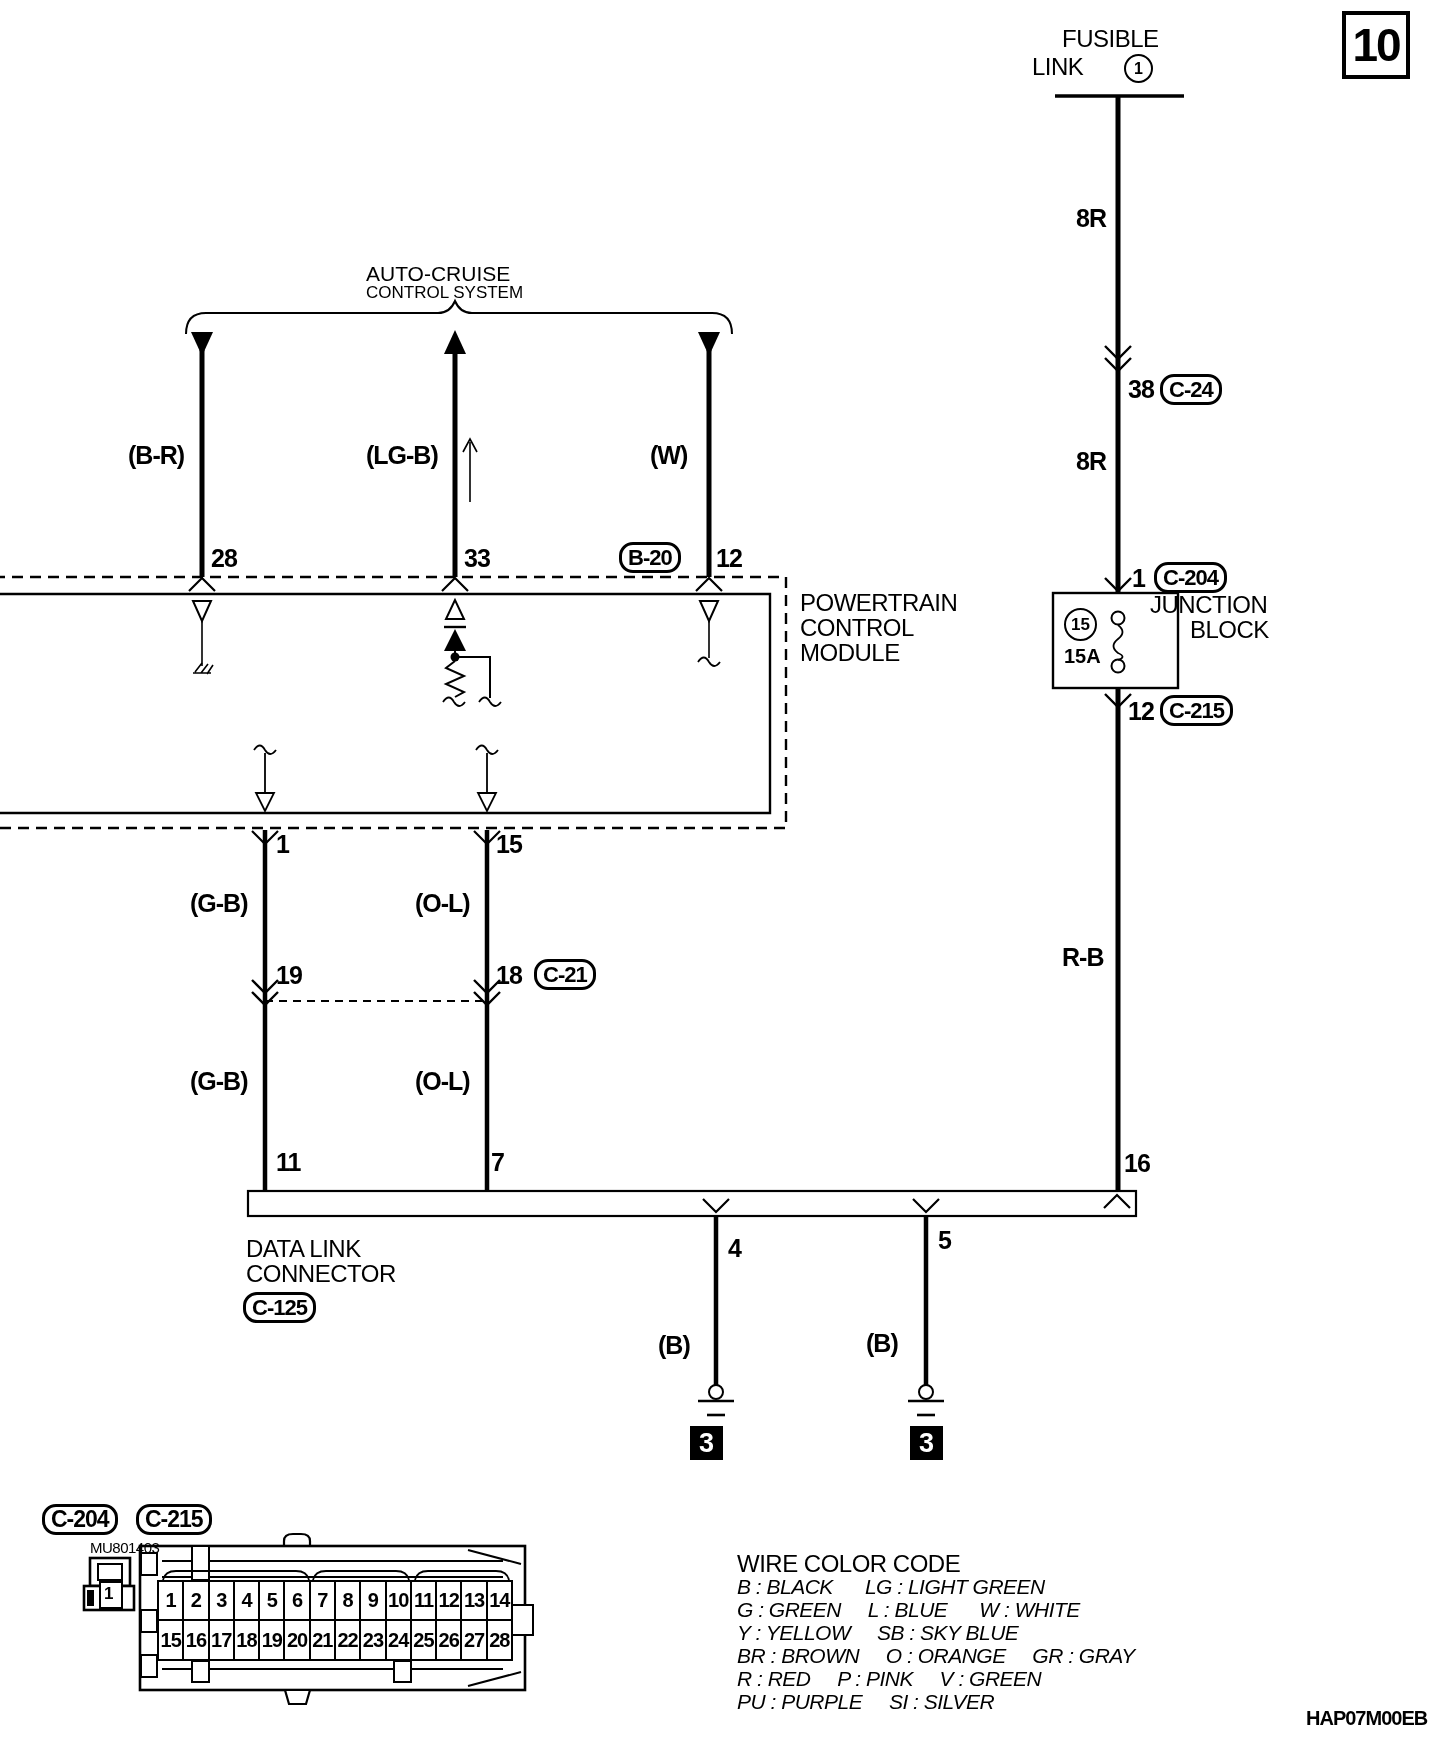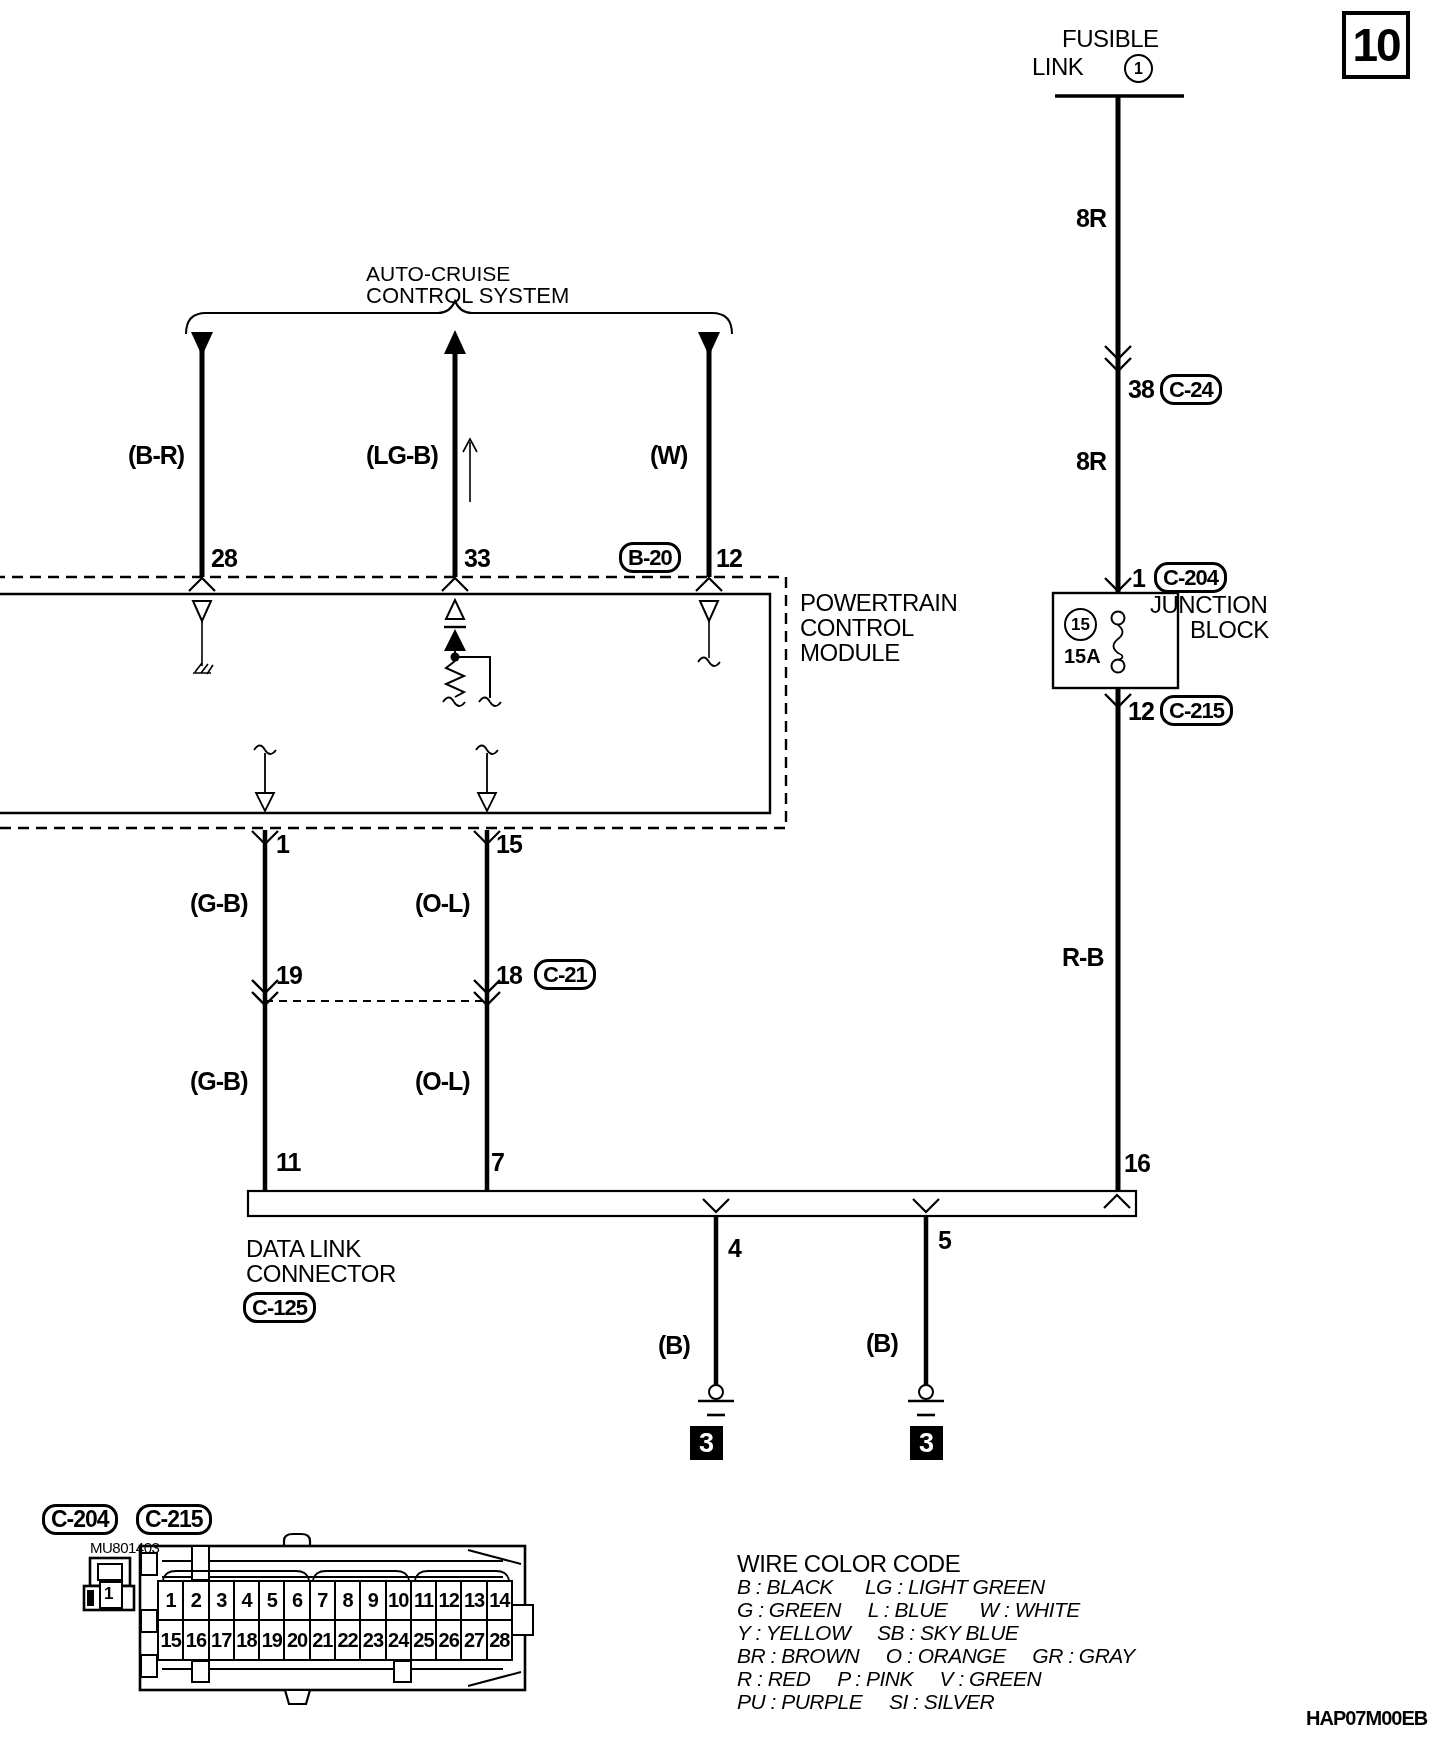--- a/index.html
+++ b/index.html
@@ -192,21 +192,21 @@
   <div class="circle" style="left:1064px;top:608px;width:29px;height:29px;font-size:17px;">
       <span>15</span>
     </div>
   <div class="lbl" style="left:1064px;top:646px;font-size:20px;font-weight:700;">15A</div>
   <div class="lbl pin" style="left:1128px;top:698px;">12</div>
   <div class="cbox" style="left:1160px;top:695px;">C-215</div>
   <div class="lbl wire" style="left:1062px;top:944px;">R-B</div>
   <div class="lbl pin" style="left:1124px;top:1150px;">16</div>
 
   <div class="lbl" style="left:366px;top:263px;font-size:21px;">AUTO-CRUISE</div>
-  <div class="lbl" style="left:366px;top:284px;font-size:22px;">CONTROL SYSTEM</div>
+  <div class="lbl" style="left:366px;top:284px;font-size:17px;">CONTROL SYSTEM</div>
 
   <div class="lbl wire" style="left:128px;top:442px;">(B-R)</div>
   <div class="lbl wire" style="left:366px;top:442px;">(LG-B)</div>
   <div class="lbl wire" style="left:650px;top:442px;">(W)</div>
   <div class="lbl pin" style="left:211px;top:545px;">28</div>
   <div class="lbl pin" style="left:464px;top:545px;">33</div>
   <div class="cbox" style="left:619px;top:542px;">B-20</div>
   <div class="lbl pin" style="left:716px;top:545px;">12</div>
 
   <div class="lbl big" style="left:800px;top:590px;">POWERTRAIN</div>

